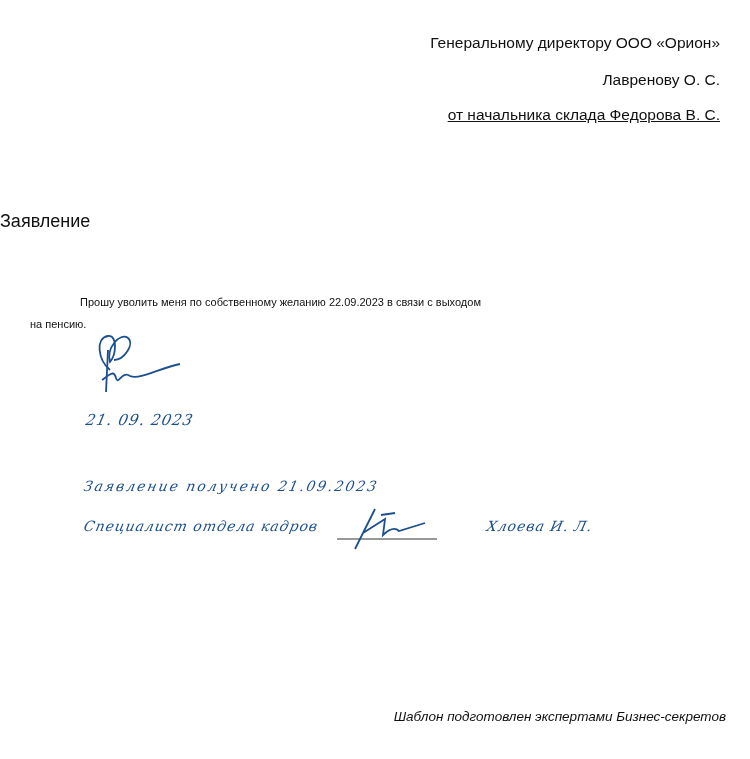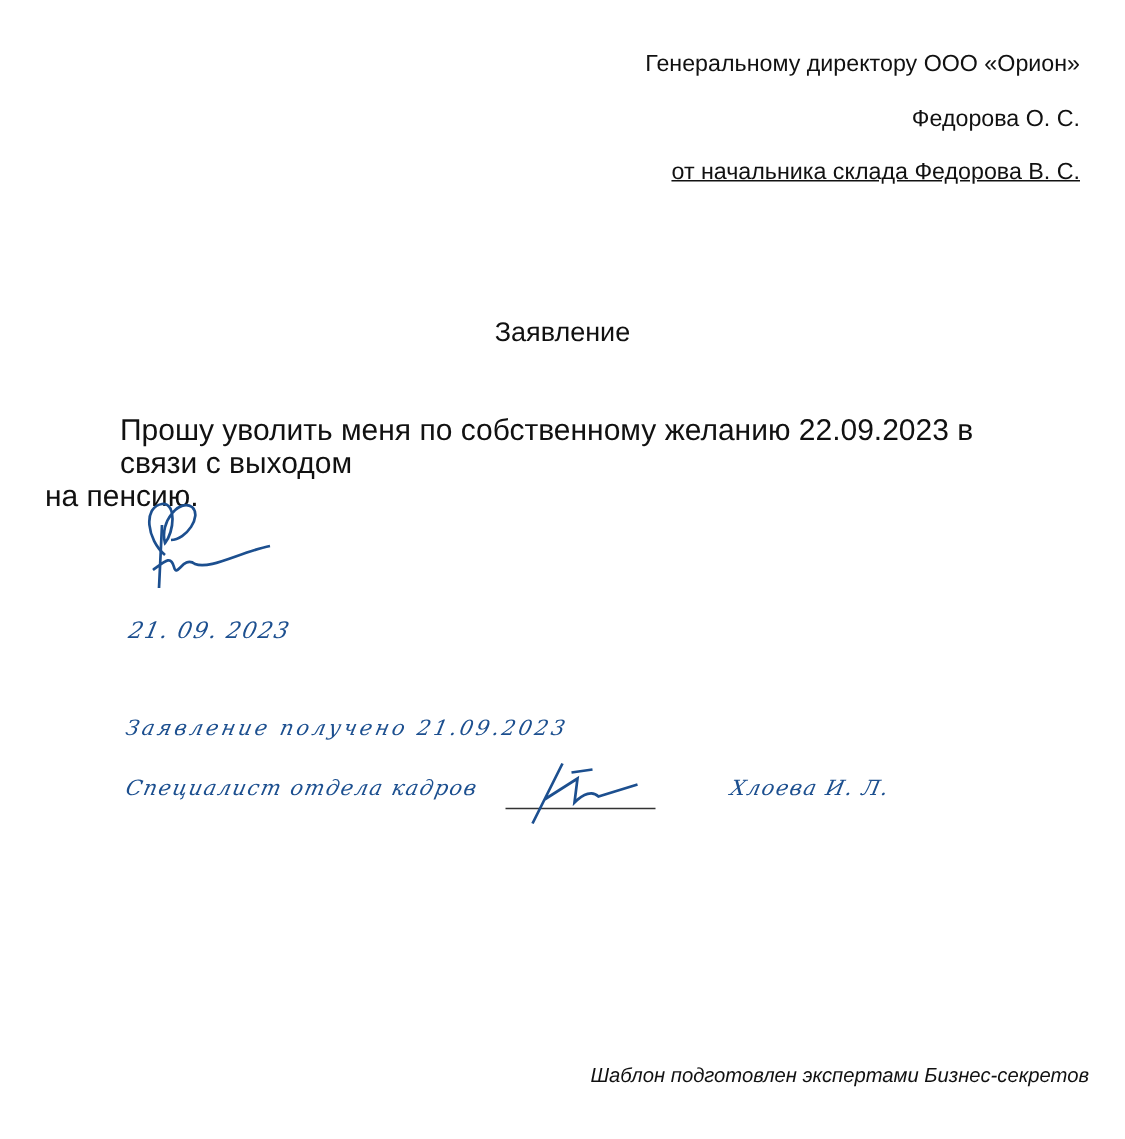--- a/index.html
+++ b/index.html
@@ -1,30 +1,30 @@
 <!DOCTYPE html>
 <html><head>
 <meta charset="utf-8">
 <style>
   html, body { margin:0; padding:0; background:#ffffff; }
   body { width:750px; height:759px; position:relative; overflow:hidden;
          font-family:"Liberation Sans", sans-serif; color:#111; }
   .r { position:absolute; right:30px; font-size:15.5px; white-space:nowrap; }
-  .title { position:absolute; left:0; width:750px; text-align:center; top:211px; font-size:18px; }
-  .body-text { position:absolute; left:30px; top:276px; width:660px; font-size:20px; line-height:22px; }
+  .title { position:absolute; left:0; width:750px; top:211px; font-size:18px; }
+  .body-text { position:absolute; left:30px; top:291px; width:660px; font-size:11px; line-height:22px; }
   .body-text .indent { padding-left:50px; }
   .hand { position:absolute; color:#1c4f8f; font-family:"DejaVu Serif", serif; font-style:italic; font-size:14px; letter-spacing:1px; white-space:nowrap; transform:skewX(-12deg); }
   .footer { position:absolute; right:24px; top:709px; font-size:13.5px; white-space:nowrap;font-style:italic; }
   svg { position:absolute; overflow:visible; }
 </style>
 </head>
 <body>
 
 <div class="r" style="top:34px;">Генеральному директору ООО «Орион»</div>
-<div class="r" style="top:71px;">Федорова О. С.</div>
+<div class="r" style="top:71px;">Лавренову О. С.</div>
 <div class="r" style="top:106px;text-decoration:underline;">от начальника склада Федорова В. С.</div>
 
 <div class="title">Заявление</div>
 
 <div class="body-text">
   <div class="indent">Прошу уволить меня по собственному желанию 22.09.2023 в связи с выходом</div>
   <div>на пенсию.</div>
 </div>
 
 <svg style="left:80px;top:330px;" width="110" height="70" viewBox="0 0 110 70">

